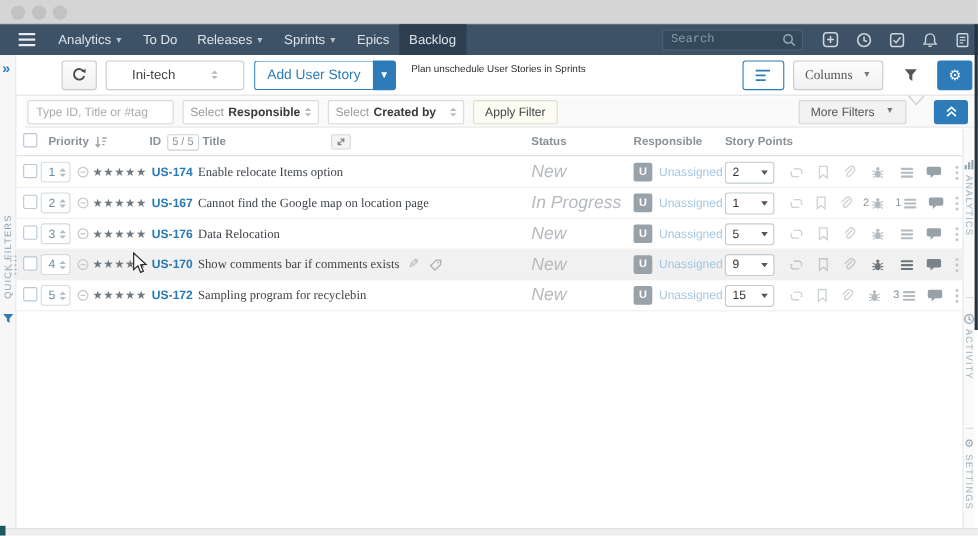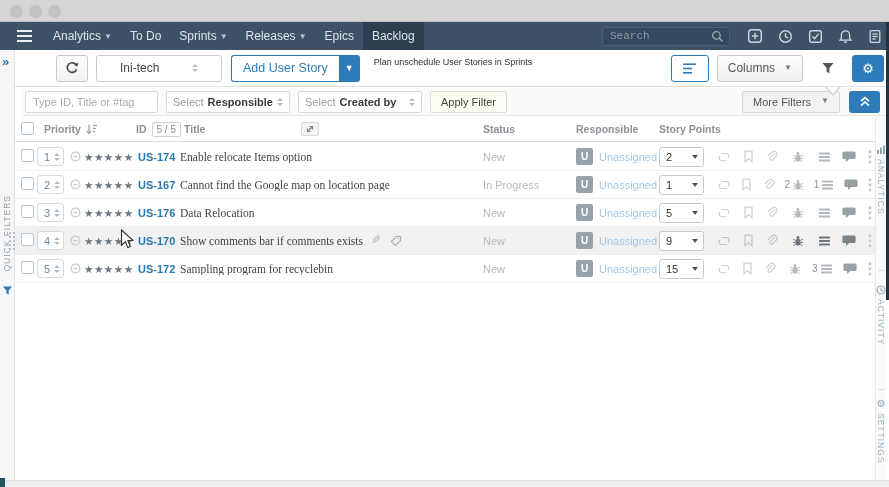--- a/index.html
+++ b/index.html
@@ -32,34 +32,34 @@
   .lr-funnel { position:absolute; top:232px; left:2px; color:#2d7cb9; cursor:pointer; }
   
   .toolbar { position:absolute; top:50px; left:15px; right:0; height:37px; background:#fff; border-bottom:1px solid #e0e0e0; display:flex; align-items:center; padding-left:41px; }
   .btn { border:1px solid #c9c9c9; border-radius:3px; background:linear-gradient(#fdfdfd,#f1f1f1); display:flex; align-items:center; justify-content:center; cursor:pointer; }
   .refresh-btn { width:32px; height:27px; color:#4a4a4a; }
   .proj-select { margin-left:8px; width:126px; height:27px; border:1px solid #ccc; border-radius:3px; background:#fff; display:flex; align-items:center; padding:0 23px; font-size:12px; color:#444; cursor:pointer; }
   .add-split { margin-left:9px; display:flex; height:27px; cursor:pointer; }
   .add-main { border:1px solid #2d7cb9; border-right:none; border-radius:3px 0 0 3px; background:#fff; color:#2d7cb9; font-size:12.5px; display:flex; align-items:center; padding:0 11px; }
   .add-caret { width:21px; background:#2d7cb9; border-radius:0 3px 3px 0; color:#fff; font-size:9px; display:flex; align-items:center; justify-content:center; }
   .tb-caption { margin-left:14px; align-self:flex-start; margin-top:7px; font-size:9px; color:#2e2e2e; }
-  .tb-right { margin-left:auto; display:flex; align-items:center; gap:8px; margin-right:5px; }
+  .tb-right { margin-left:auto; display:flex; align-items:center; gap:8px; margin-right:5px;font-family:Liberation Serif, serif; }
   .view-btn { width:38px; height:27px; border:1px solid #2d7cb9; border-radius:3px; background:#fff; color:#2d7cb9; }
   .cols-btn { height:27px; padding:0 10px; font-size:12px; color:#555; gap:6px; }
   .funnel-btn { width:33px; height:27px; border:1px solid transparent; background:#fff; color:#555; }
   .gear-btn-blue { width:32px; height:27px; background:#2d7cb9; border-radius:3px; border:1px solid #2d7cb9; color:#fff; }
   
   .filter-row { position:absolute; top:88px; left:23px; right:0; height:28px; background:#fafafa; border-bottom:1px solid #e6e6e6; display:flex; align-items:center; gap:8px; padding-left:2px; }
   .f-input { width:133px; height:22px; border:1px solid #d9d9d9; border-radius:2px; background:#fff; font-size:11px; padding:0 7px; color:#444; font-family:"Liberation Sans",sans-serif; outline:none; }
   .f-input::placeholder { color:#ababab; }
   .f-select { width:124px; height:22px; border:1px solid #d9d9d9; border-radius:2px; background:#fff; font-size:11px; display:flex; align-items:center; padding:0 6px; cursor:pointer; white-space:nowrap; }
   .f-select .pre { color:#9b9b9b; margin-right:4px; }
   .f-select .val { color:#3a3a3a; font-weight:bold; }
   .apply-btn { height:22px; padding:0 10px; border:1px solid #dcdccf; border-radius:2px; background:#fcfcf2; font-size:11px; color:#444; display:flex; align-items:center; cursor:pointer; }
-  .fr-right { margin-left:auto; display:flex; align-items:center; gap:9px; margin-right:9px; }
+  .fr-right { margin-left:auto; display:flex; align-items:center; gap:25px; margin-right:9px; }
   .more-btn { height:22px; padding:0 10px; border:1px solid #d5d5d5; border-radius:2px; background:#f2f2f2; font-size:11px; color:#555; display:flex; align-items:center; gap:7px; cursor:pointer; }
   .collapse-btn { width:31px; height:22px; background:#2d7cb9; border-radius:3px; display:flex; align-items:center; justify-content:center; cursor:pointer; }
   .notch-outer { position:absolute; left:825px; top:87px; width:0; height:0; border-left:8px solid transparent; border-right:8px solid transparent; border-top:9px solid #d2d2d2; z-index:4; }
   .notch-inner { position:absolute; left:826.5px; top:87px; width:0; height:0; border-left:6.5px solid transparent; border-right:6.5px solid transparent; border-top:7.5px solid #fdfdfd; z-index:5; }
   
   .thead { position:absolute; top:117px; left:15px; right:14px; height:25px; background:#fff; border-bottom:1px solid #dedede; display:flex; align-items:center; font-size:10.5px; font-weight:bold; color:#8b9196; }
   .th-check { width:29px; padding-left:6px; }
   .th-pri { width:92px; display:flex; align-items:center; gap:5px; }
   .th-id { width:48px; display:flex; align-items:center; gap:5px; white-space:nowrap; }
   .badge { border:1px solid #cdd2d6; border-radius:2px; padding:1px 4px; font-size:10px; font-weight:normal; color:#8b9196; background:#fff; }
@@ -83,21 +83,21 @@
   .tri-up { border-bottom:3.5px solid #b3bcc2; }
   .tri-dn { border-top:3.5px solid #b3bcc2; }
   .c-rate { width:68px; margin-left:6px; display:flex; align-items:center; gap:3px; flex:none; cursor:pointer; }
   .rate-circle { color:#c6cbcf; display:flex; }
   .stars { font-size:10.5px; color:#6e7880; letter-spacing:0.5px; white-space:nowrap; }
   .c-id { width:42px; flex:none; color:#2878b5; font-weight:bold; font-size:11px; text-decoration:none; cursor:pointer; }
   .c-title { flex:1; display:flex; align-items:center; gap:8px; overflow:hidden; white-space:nowrap;font-family:Liberation Serif, serif; }
   .edit-icons { display:none; align-items:center; gap:9px; color:#a8b0b6; }
   .row.hl .edit-icons { display:inline-flex; }
   .pencil { font-size:12px; transform:scaleX(-1); display:inline-block; }
-  .c-status { width:97px; padding-left:4px; flex:none; font-size:11px; color:#b6babe; }
+  .c-status { width:97px; padding-left:4px; flex:none; font-size:16px; color:#b6babe;font-style:italic; }
   .c-resp { width:83px; flex:none; display:flex; align-items:center; gap:6px; cursor:pointer; }
   .uavatar { width:17px; height:17px; background:#98a2aa; border-radius:2px; color:#fff; font-size:10px; font-weight:bold; display:flex; align-items:center; justify-content:center; }
   .uname { font-size:11px; color:#a5c7e3; }
   .c-pts { width:58px; flex:none; }
   .pts-select { width:45px; height:20px; border:1px solid #c2cbd1; border-radius:3px; background:#fff; display:flex; align-items:center; justify-content:space-between; padding:0 5px 0 6px; font-size:11px; color:#333; cursor:pointer; }
   .caret-dn { width:0; height:0; border-left:3.5px solid transparent; border-right:3.5px solid transparent; border-top:4px solid #555; }
   .c-icons { width:158px; flex:none; display:flex; align-items:center; justify-content:space-between; padding-right:3px; }
   .slot { display:flex; align-items:center; gap:2px; cursor:pointer; }
   .cnt { font-style:normal; font-size:10px; color:#8b9298; }
   .ic-light { color:#ccd2d6; } .ic-mid { color:#b4bbc0; } .ic-dark { color:#97a1a8; } .ic-dots { color:#c3c9cd; }
@@ -126,22 +126,22 @@
 </div>
 
 <div class="navbar">
   <span class="hamburger">
       <i></i>
       <i></i>
       <i></i>
     </span>
   <span class="nav-item"><span>Analytics</span><span class="caret">▼</span></span>
   <span class="nav-item"><span>To Do</span></span>
+  <span class="nav-item"><span>Releases</span><span class="caret">▼</span></span>
   <span class="nav-item"><span>Sprints</span><span class="caret">▼</span></span>
-  <span class="nav-item"><span>Releases</span><span class="caret">▼</span></span>
   <span class="nav-item"><span>Epics</span></span>
   <span class="nav-item active"><span>Backlog</span></span>
   <span class="search-box">
     <input placeholder="Search" style="">
     <svg width="13" height="13" viewBox="0 0 13 13" fill="none" stroke="#93a5b2" stroke-width="1.4">
         <circle cx="5.4" cy="5.4" r="3.8"></circle>
         <line x1="8.3" y1="8.3" x2="11.6" y2="11.6"></line>
       </svg>
   </span>
   <span class="nav-icons">

